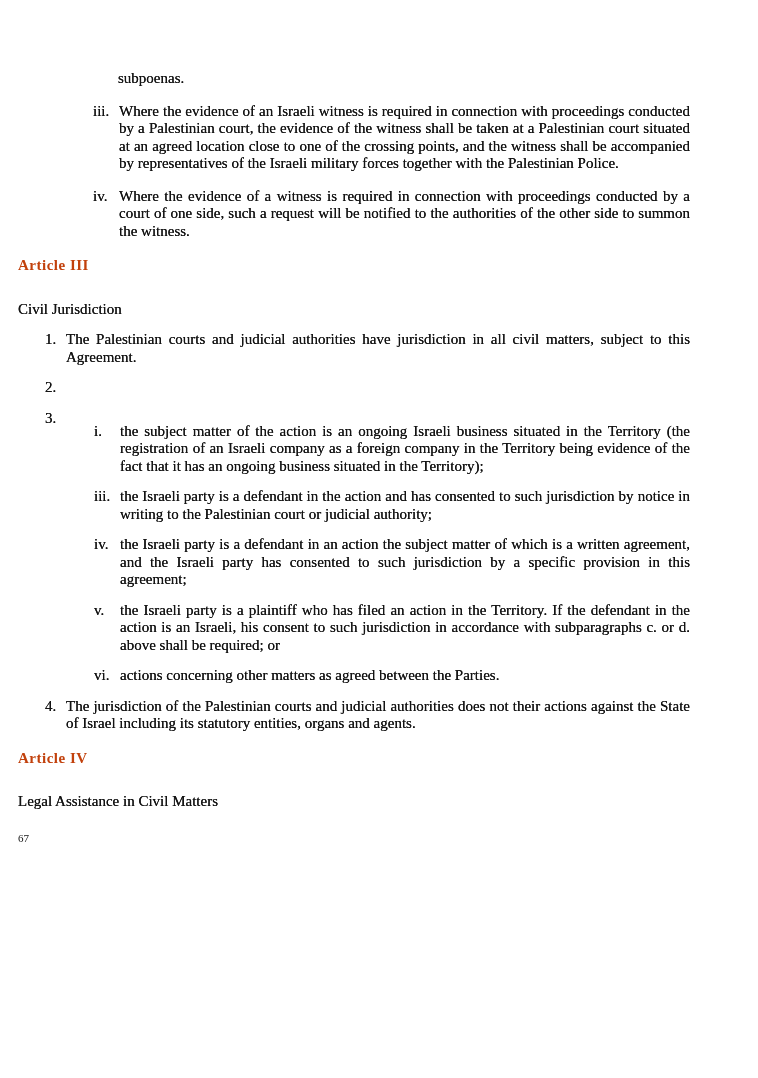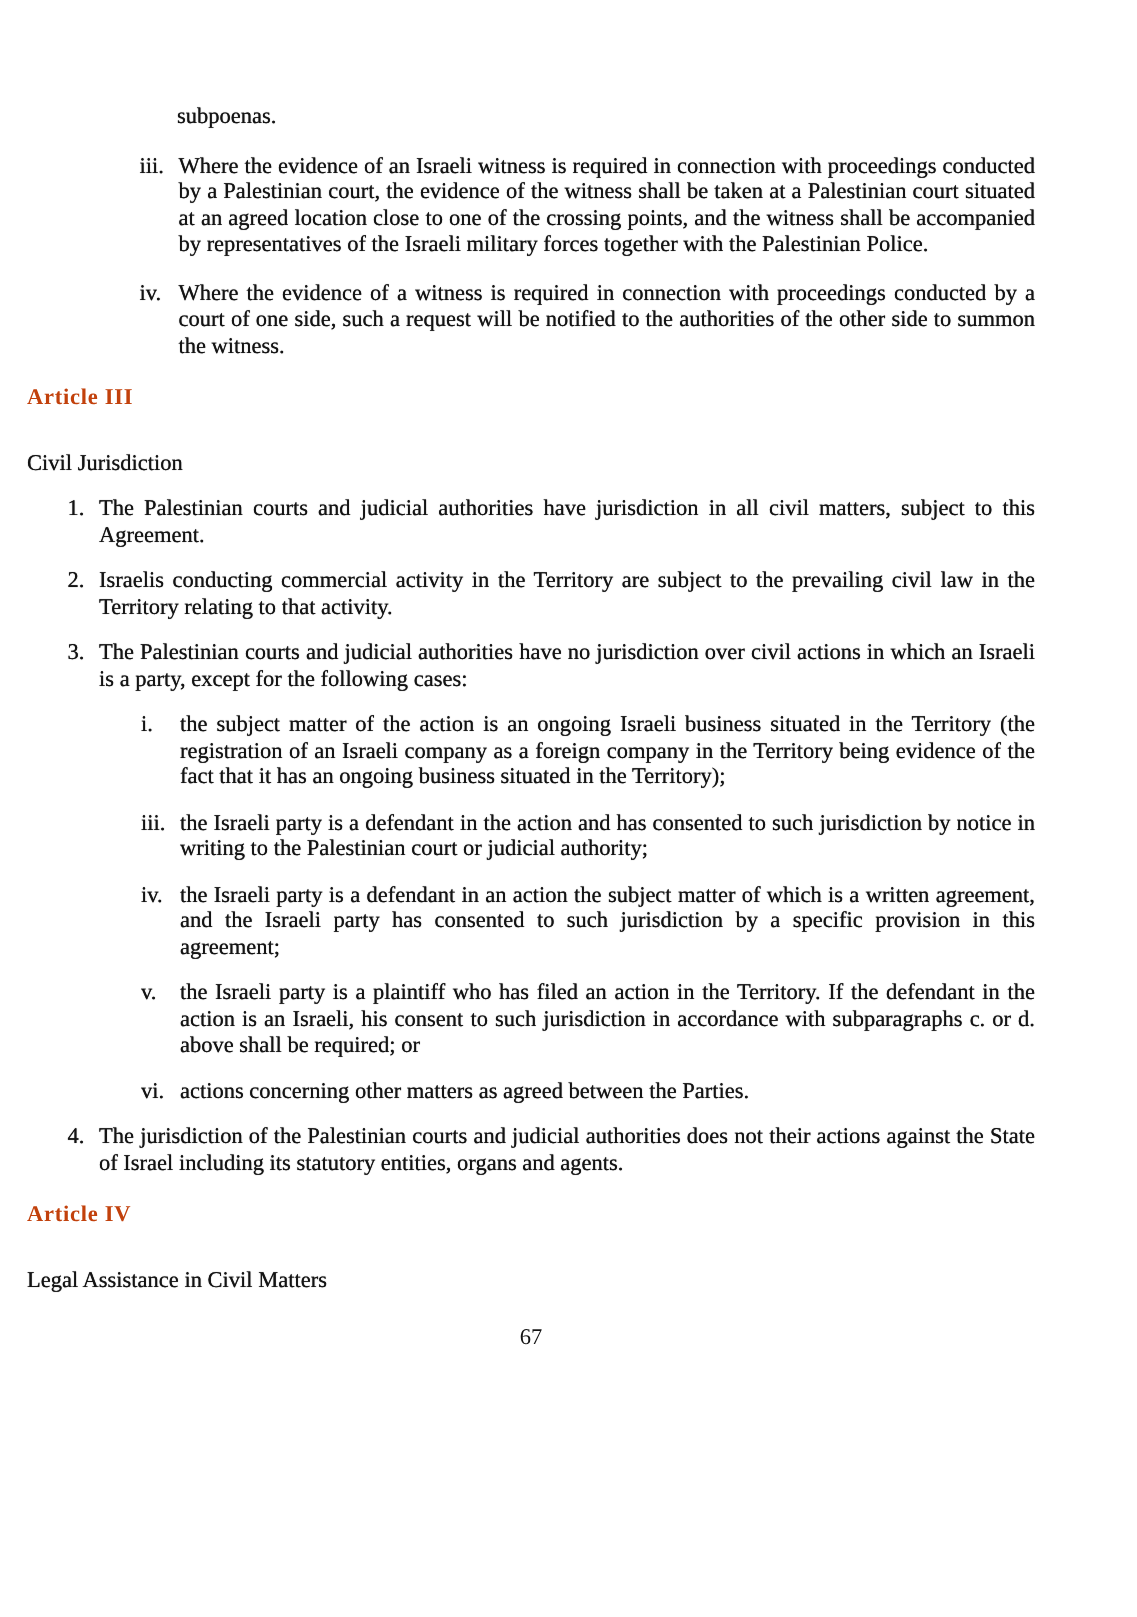--- a/index.html
+++ b/index.html
@@ -36,22 +36,22 @@
     text-shadow:none;
     letter-spacing:0.5px;
     font-weight:700;
     filter:blur(0.35px);
   }
   .section-title { margin-top:26px; }
   .page-number {
     margin-top:21px;
     width:672px;           
     margin-left:18px;
-    text-align:center;
-    font-size:15px;
+    text-align:left;
+    font-size:11px;
   }
 </style>
 </head>
 <body>
 
 <div class="page">
   <div class="content">
 
     <div class="orphan">subpoenas.</div>
 
@@ -69,28 +69,26 @@
     <div class="section-title">Civil Jurisdiction</div>
 
     <div class="num-item">
       <span class="marker">1.</span>
       <div class="itext">The Palestinian courts and judicial authorities have jurisdiction in all civil matters, subject to this Agreement.</div>
     </div>
 
     <div class="num-item">
       <span class="marker">2.</span>
       <div class="itext">
-        <div>Israelis conducting commercial activity in the Territory are subject to the prevailing civil law in the Territory relating to that activity.</div>
       </div>
     </div>
 
     <div class="num-item">
       <span class="marker">3.</span>
       <div class="itext">
-        <div>The Palestinian courts and judicial authorities have no jurisdiction over civil actions in which an Israeli is a party, except for the following cases:</div>
 
         <div class="sub-item">
           <span class="marker">i.</span>
           <div class="itext">the subject matter of the action is an ongoing Israeli business situated in the Territory (the registration of an Israeli company as a foreign company in the Territory being evidence of the fact that it has an ongoing business situated in the Territory);</div>
         </div>
         <div class="sub-item">
           <span class="marker">iii.</span>
           <div class="itext">the Israeli party is a defendant in the action and has consented to such jurisdiction by notice in writing to the Palestinian court or judicial authority;</div>
         </div>
         <div class="sub-item">

